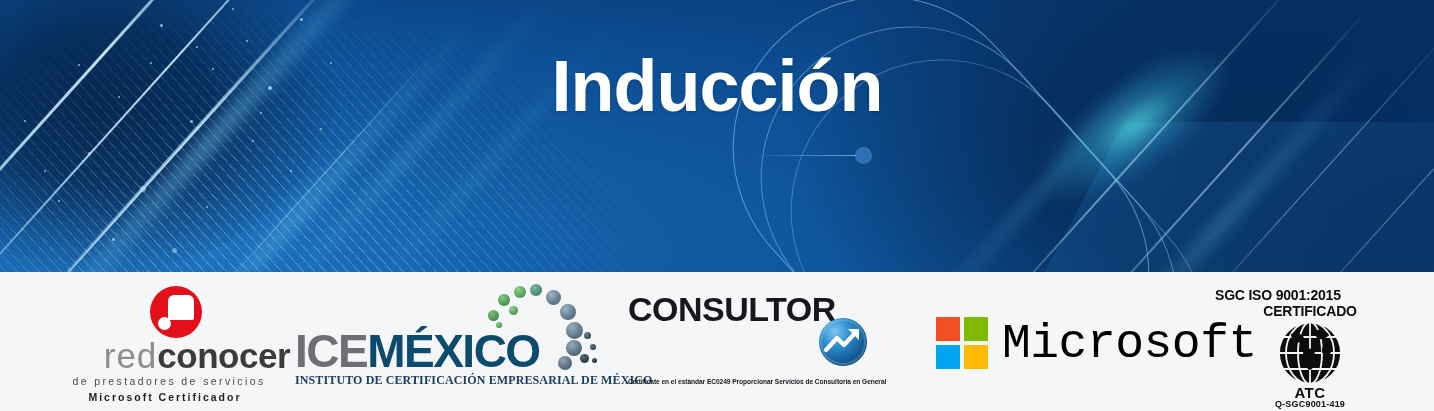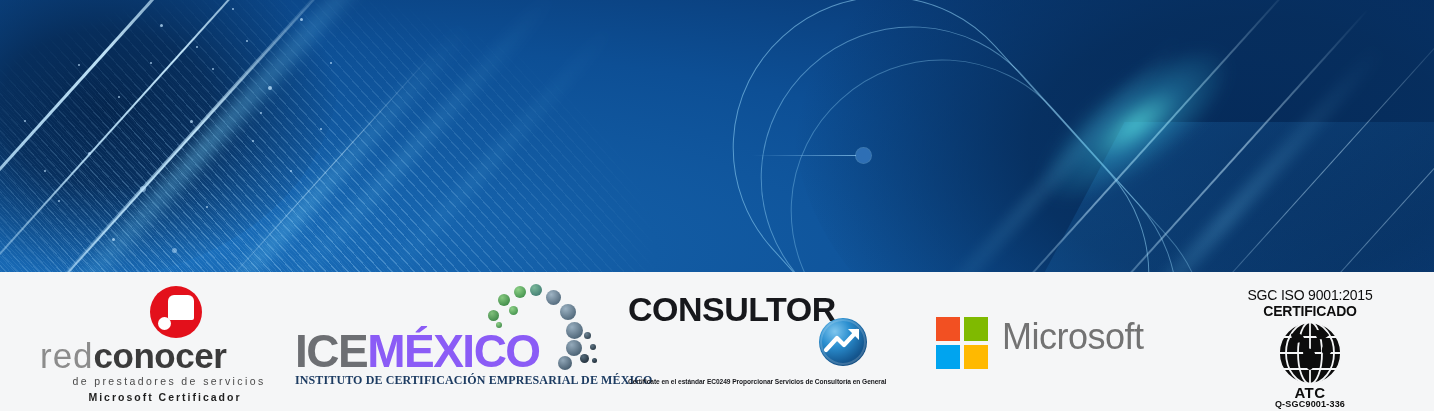--- a/index.html
+++ b/index.html
@@ -124,42 +124,42 @@
   }
   .rc-mark .sq{
     position:absolute;left:18px;top:9px;width:26px;height:25px;
     background:#ffffff;border-radius:6px 6px 2px 2px;
   }
   .rc-mark .dot{
     position:absolute;left:8px;top:31px;width:13px;height:13px;border-radius:50%;
     background:#ffffff;
   }
   .rc-word{
-    position:absolute;left:0;top:66px;width:250px;text-align:left;
+    position:absolute;left:0;top:66px;width:250px;text-align:right;
     font-size:35px;line-height:1;white-space:nowrap;
   }
   .rc-word .red{color:#8c8c8c;font-weight:normal;letter-spacing:1px;}
   .rc-word .con{color:#3b3b3b;font-weight:bold;letter-spacing:-.5px;}
   .rc-sub1{
     position:absolute;left:4px;top:103px;width:250px;text-align:center;
     font-size:10.5px;color:#4a4a4a;letter-spacing:2.4px;white-space:nowrap;
   }
   .rc-sub2{
     position:absolute;left:0;top:119px;width:250px;text-align:center;
     font-size:10.5px;color:#1f1f1f;font-weight:bold;letter-spacing:2px;white-space:nowrap;
   }
 
   
   #logo-ice{left:290px;width:310px;}
   .ice-word{
     position:absolute;left:5px;top:56px;font-size:46px;line-height:1;
     font-weight:bold;letter-spacing:-1.5px;white-space:nowrap;
   }
   .ice-word .ice{color:#6d6f73;margin-top:26px;}
-  .ice-word .mex{color:#8b5cf6;text-align:center;}
+  .ice-word .mex{color:#0c4a6e;text-align:center;}
   .ice-sub{
     position:absolute;left:5px;top:101px;width:252px;
     font-size:12px;color:#1d3c62;font-weight:bold;letter-spacing:.12px;white-space:nowrap;font-family:Liberation Serif, serif;
   }
   .ice-balls{position:absolute;left:180px;top:8px;width:130px;height:100px;}
   .ice-balls b{position:absolute;display:block;border-radius:50%;}
 
   
   #logo-consultor{left:620px;width:265px;}
   .ce-l1{
@@ -183,29 +183,29 @@
 
   
   #logo-microsoft{left:930px;width:270px;}
   .ms-grid{position:absolute;left:6px;top:45px;width:52px;height:52px;}
   .ms-grid s{position:absolute;display:block;width:24px;height:24px;}
   .ms-grid s.a{left:0;top:0;background:#f25022;}
   .ms-grid s.b{left:28px;top:0;background:#7fba00;}
   .ms-grid s.c{left:0;top:28px;background:#00a4ef;}
   .ms-grid s.d{left:28px;top:28px;background:#ffb900;}
   .ms-word{
-    position:absolute;left:72px;top:44px;font-size:36px;line-height:1.18;
-    color:#737373;font-weight:normal;letter-spacing:-.5px;white-space:nowrap;
+    position:absolute;left:72px;top:44px;font-size:48px;line-height:1.18;
+    color:#000000;font-weight:normal;letter-spacing:-.5px;white-space:nowrap;font-family:Liberation Mono, monospace;
   }
 
   
   #logo-iso{left:1215px;width:190px;}
   .iso-l1{
-    position:absolute;left:0;top:15px;width:190px;text-align:center;
-    font-size:14px;font-weight:normal;color:#0d0d0d;letter-spacing:-.2px;white-space:nowrap;
+    position:absolute;left:0;top:15px;width:190px;
+    font-size:14px;font-weight:bold;color:#0d0d0d;letter-spacing:-.2px;white-space:nowrap;
   }
   .iso-l2{
     position:absolute;left:0;top:31px;width:190px;text-align:center;
     font-size:14px;font-weight:bold;color:#0d0d0d;letter-spacing:-.2px;white-space:nowrap;
   }
   .iso-globe{position:absolute;left:62px;top:48px;width:66px;height:66px;}
   .iso-atc{
     position:absolute;left:0;top:112px;width:190px;text-align:center;
     font-size:15px;font-weight:bold;color:#0d0d0d;letter-spacing:.5px;
   }
@@ -274,20 +274,21 @@
       <i style="left:24px;top:120px;width:2px;height:2px;"></i>
       <i style="left:232px;top:8px;width:2px;height:2px;"></i>
       <i style="left:196px;top:46px;width:2px;height:2px;"></i>
       <i style="left:150px;top:62px;width:2px;height:2px;"></i>
       <i style="left:78px;top:64px;width:2px;height:2px;"></i>
       <i style="left:44px;top:170px;width:2px;height:2px;"></i>
       <i style="left:260px;top:112px;width:2px;height:2px;"></i>
       <i style="left:320px;top:128px;width:2px;height:2px;"></i>
     </div>
 
+    <div id="title">Inducción</div>
   </div>
 
   <div id="logobar">
 
     <div class="logo" id="logo-redconocer">
       <div class="rc-mark">
         <div class="sq"></div>
           <div class="dot"></div>
       </div>
       <div class="rc-word"><span class="red">red</span><span class="con">conocer</span></div>
@@ -356,17 +357,17 @@
           </g>
           <g fill="#0d0d0d">
             <path d="M14 14 q7 -3 12 2 q3 4 -2 6 q-6 2 -9 -2 z"></path>
             <path d="M40 10 q9 0 12 5 q-4 5 -10 4 q-5 -1 -2 -9 z"></path>
             <path d="M26 30 q6 -4 11 1 q3 6 0 14 q-3 8 -7 3 q-4 -6 -4 -18 z"></path>
             <path d="M46 26 q7 -2 9 4 q-2 7 -8 5 q-4 -4 -1 -9 z"></path>
           </g>
         </svg>
       </div>
       <div class="iso-atc">ATC</div>
-      <div class="iso-code">Q-SGC9001-336</div>
+      <div class="iso-code">Q-SGC9001-419</div>
     </div>
 
   </div>
 </div>
 
 </body></html>

